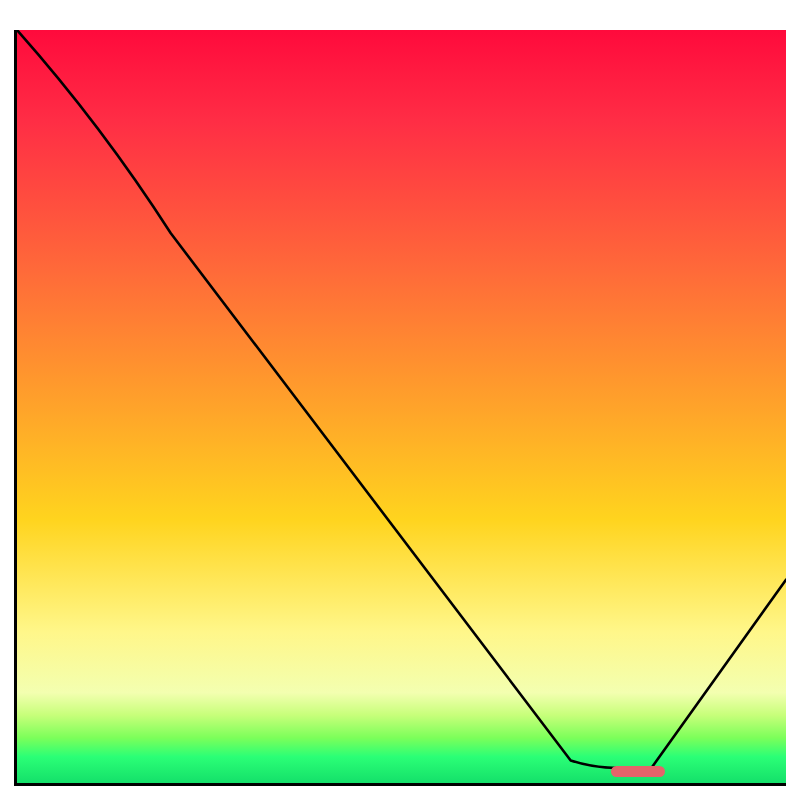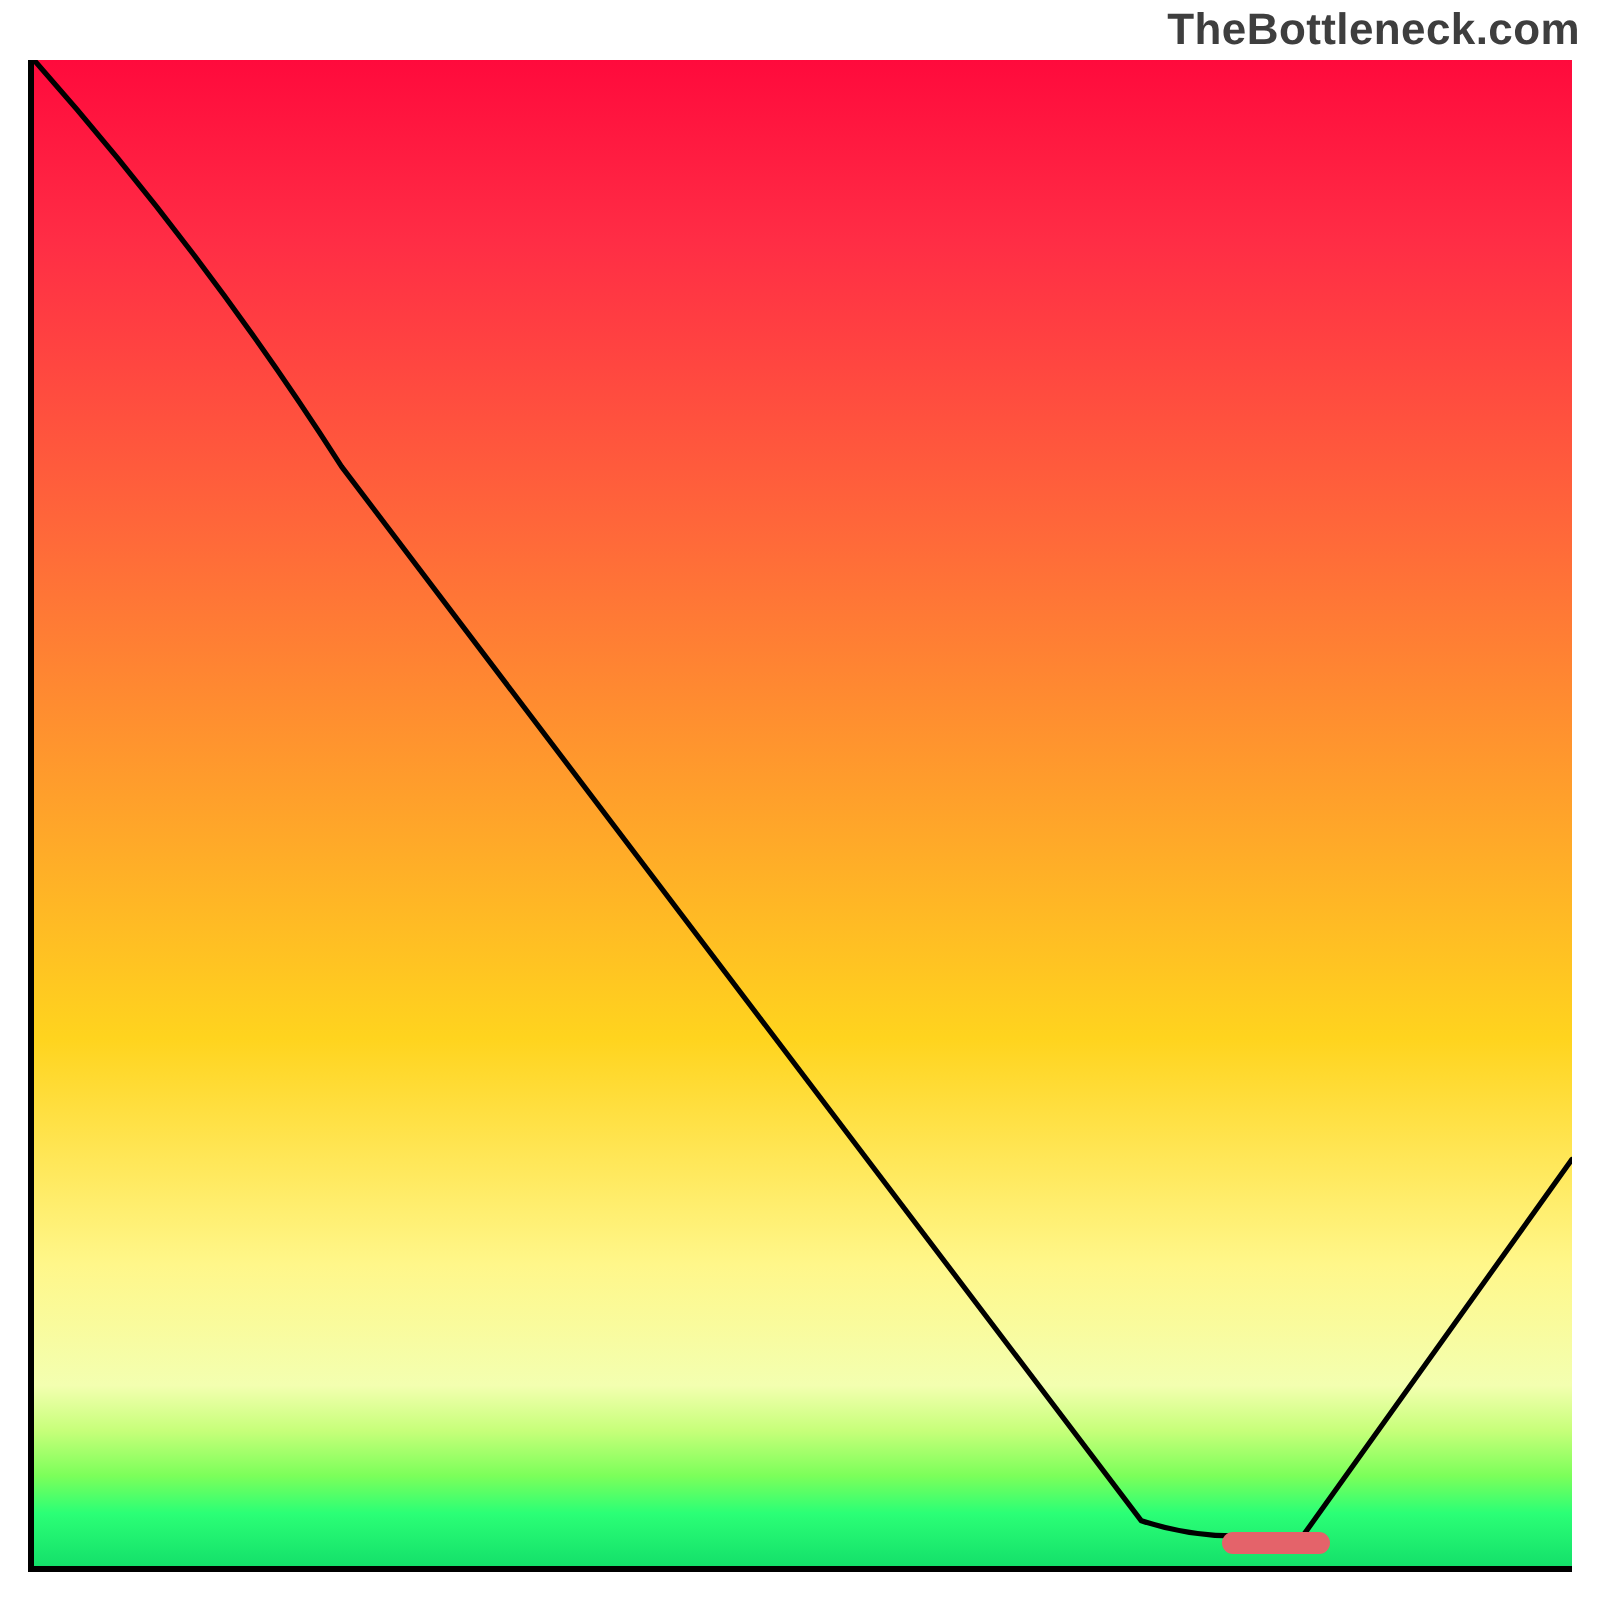--- a/index.html
+++ b/index.html
@@ -65,21 +65,20 @@
     height: 11px;
     border-radius: 6px;
     background: #e4636a;
   }
 </style>
 </head>
 <body>
 
 <div class="canvas">
 
-  <div class="watermark">TheBottleneck.com</div>
 
   <div class="plot-frame">
     <div class="gradient"></div>
 
     <svg class="curve" viewBox="0 0 772 756" preserveAspectRatio="none">
       <path d="M 0 0 Q 85.2 96.06 154.4 204.12 L 555.84 733.32 Q 579 740.88 602.16 740.88 L 636.9 740.88 L 772 551.88" fill="none" stroke="#000" stroke-width="2.6" stroke-linecap="round" stroke-linejoin="round"></path>
     </svg>
 
     <div class="marker" style="left:594.44px; top:735.88px; width:54.039999999999964px; background:#e4636a;"></div>
   </div>

